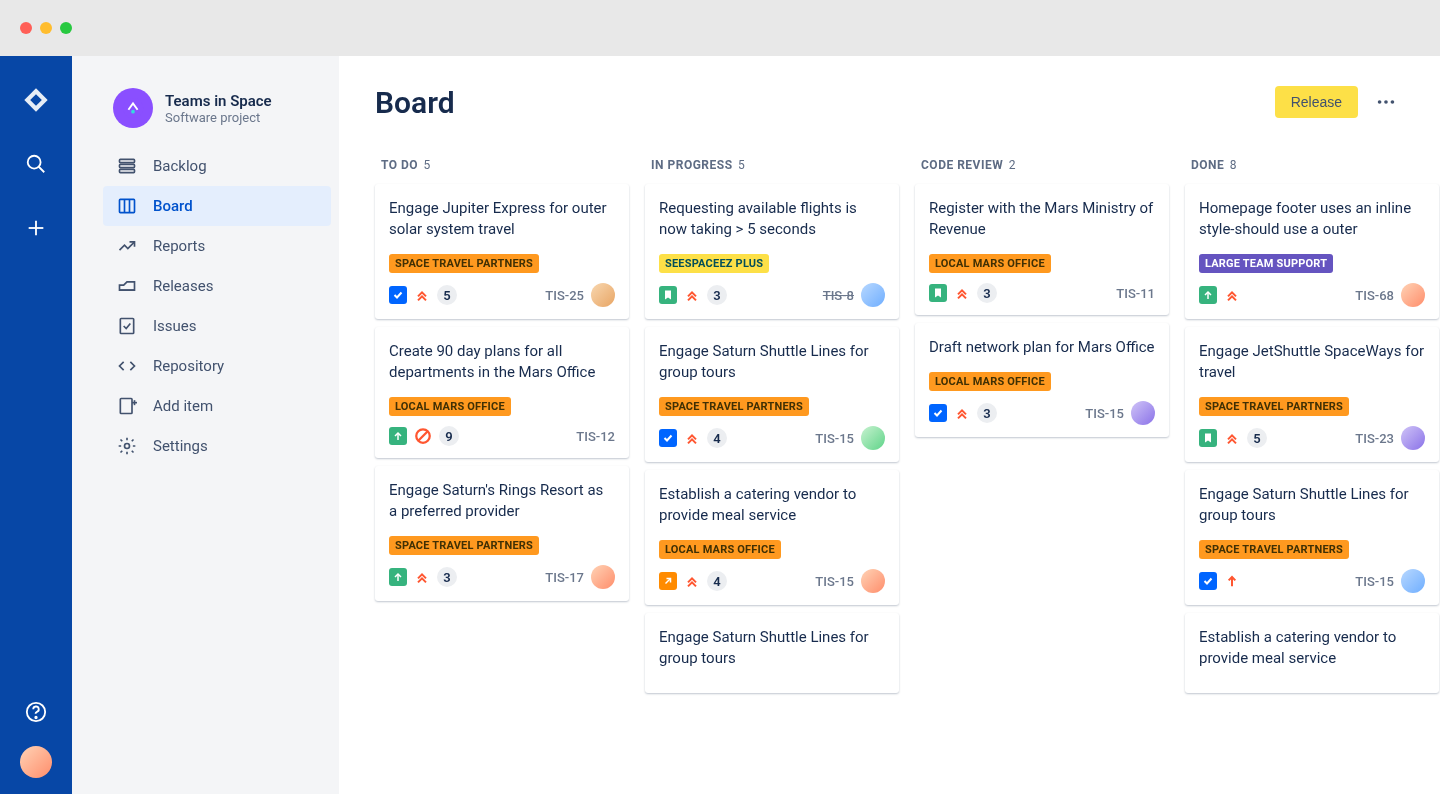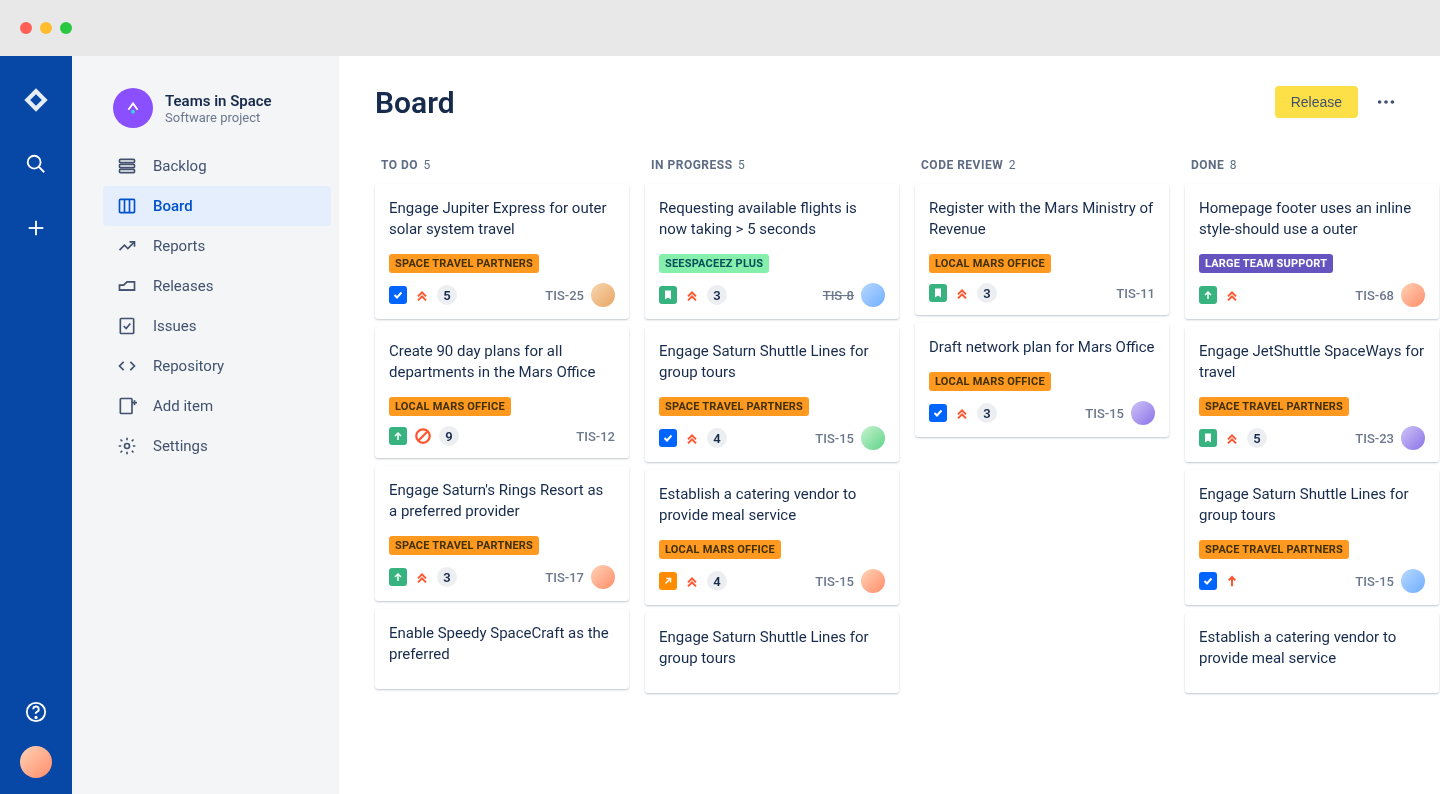--- a/index.html
+++ b/index.html
@@ -49,21 +49,21 @@
 .board { display: flex; gap: 16px; }
 .column { flex: 0 0 254px; display: flex; flex-direction: column; }
 .column-header { padding: 10px 6px 12px; font-size: 12px; font-weight: 700; letter-spacing: 0.5px; text-transform: uppercase; color: #5E6C84; }
 .column-count { font-weight: 400; margin-left: 2px; }
 .cards { display: flex; flex-direction: column; gap: 8px; }
 
 .card { background: #fff; border-radius: 3px; box-shadow: 0 1px 2px rgba(9,30,66,0.25); padding: 14px 14px 12px; cursor: pointer; }
 .card-title { font-size: 15px; color: #172B4D; line-height: 1.4; margin-bottom: 12px; }
 .tag { display: inline-block; font-size: 11px; font-weight: 700; letter-spacing: 0.2px; color: #fff; border-radius: 3px; padding: 3px 6px; margin-bottom: 10px; }
 .tag-orange { background: #FF991F; color:#403004; }
-.tag-teal { background: #86efac; color:#034e58; }
+.tag-teal { background: #fde047; color:#034e58; }
 .tag-purple { background: #6554C0; }
 
 .card-footer { display: flex; justify-content: flex-start; align-items: center; gap: 7px; }
 .card-footer .spacer { flex: 1; }
 .type-icon { width: 18px; height: 18px; border-radius: 3px; display: flex; align-items: center; justify-content: center; color: #fff; }
 .ti-blue { background: #0065FF; }
 .ti-green { background: #36B37E; }
 .ti-orange { background: #FF8B00; }
 .priority-icon { width: 16px; height: 16px; display: flex; align-items: center; justify-content: center; }
 .count-pill { background: #eceef1; color: #172B4D; border-radius: 10px; font-size: 13px; font-weight: 600; min-width: 20px; height: 20px; display: flex; align-items: center; justify-content: center; padding: 0 6px; }
@@ -280,23 +280,20 @@
                   <svg width="16" height="16" viewBox="0 0 24 24" fill="none" stroke="#ff5630" stroke-width="3">
                     <polyline points="6 14 12 8 18 14"></polyline>
                     <polyline points="6 20 12 14 18 20"></polyline>
                   </svg>
                 </div>
                 <div class="count-pill">3</div>
                 <div class="spacer"></div>
                 <span class="ticket-id">TIS-17</span>
                 <div class="assignee av3"></div>
               </div></div>
-            <div class="card">
-              <div class="card-title">Enable Speedy SpaceCraft as the preferred</div>
-            </div>
           </div>
         </div>
         <div class="column">
           <div class="column-header"><span>IN PROGRESS</span> <span class="column-count">5</span></div>
           <div class="cards">
             <div class="card"><div class="card-title">Requesting available flights is now taking &gt; 5 seconds</div><div class="tag tag-teal">SEESPACEEZ PLUS</div><div class="card-footer">
                 <div class="type-icon ti-green">
                   <svg width="12" height="12" viewBox="0 0 24 24" fill="#fff">
                     <path d="M6 3h12v18l-6-4-6 4z"></path>
                   </svg>

